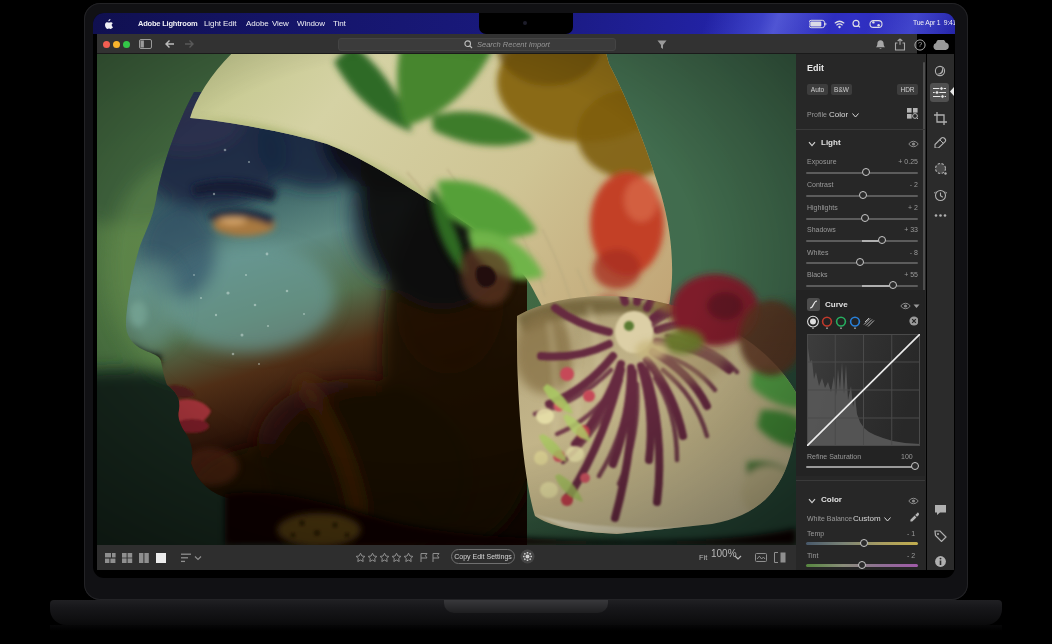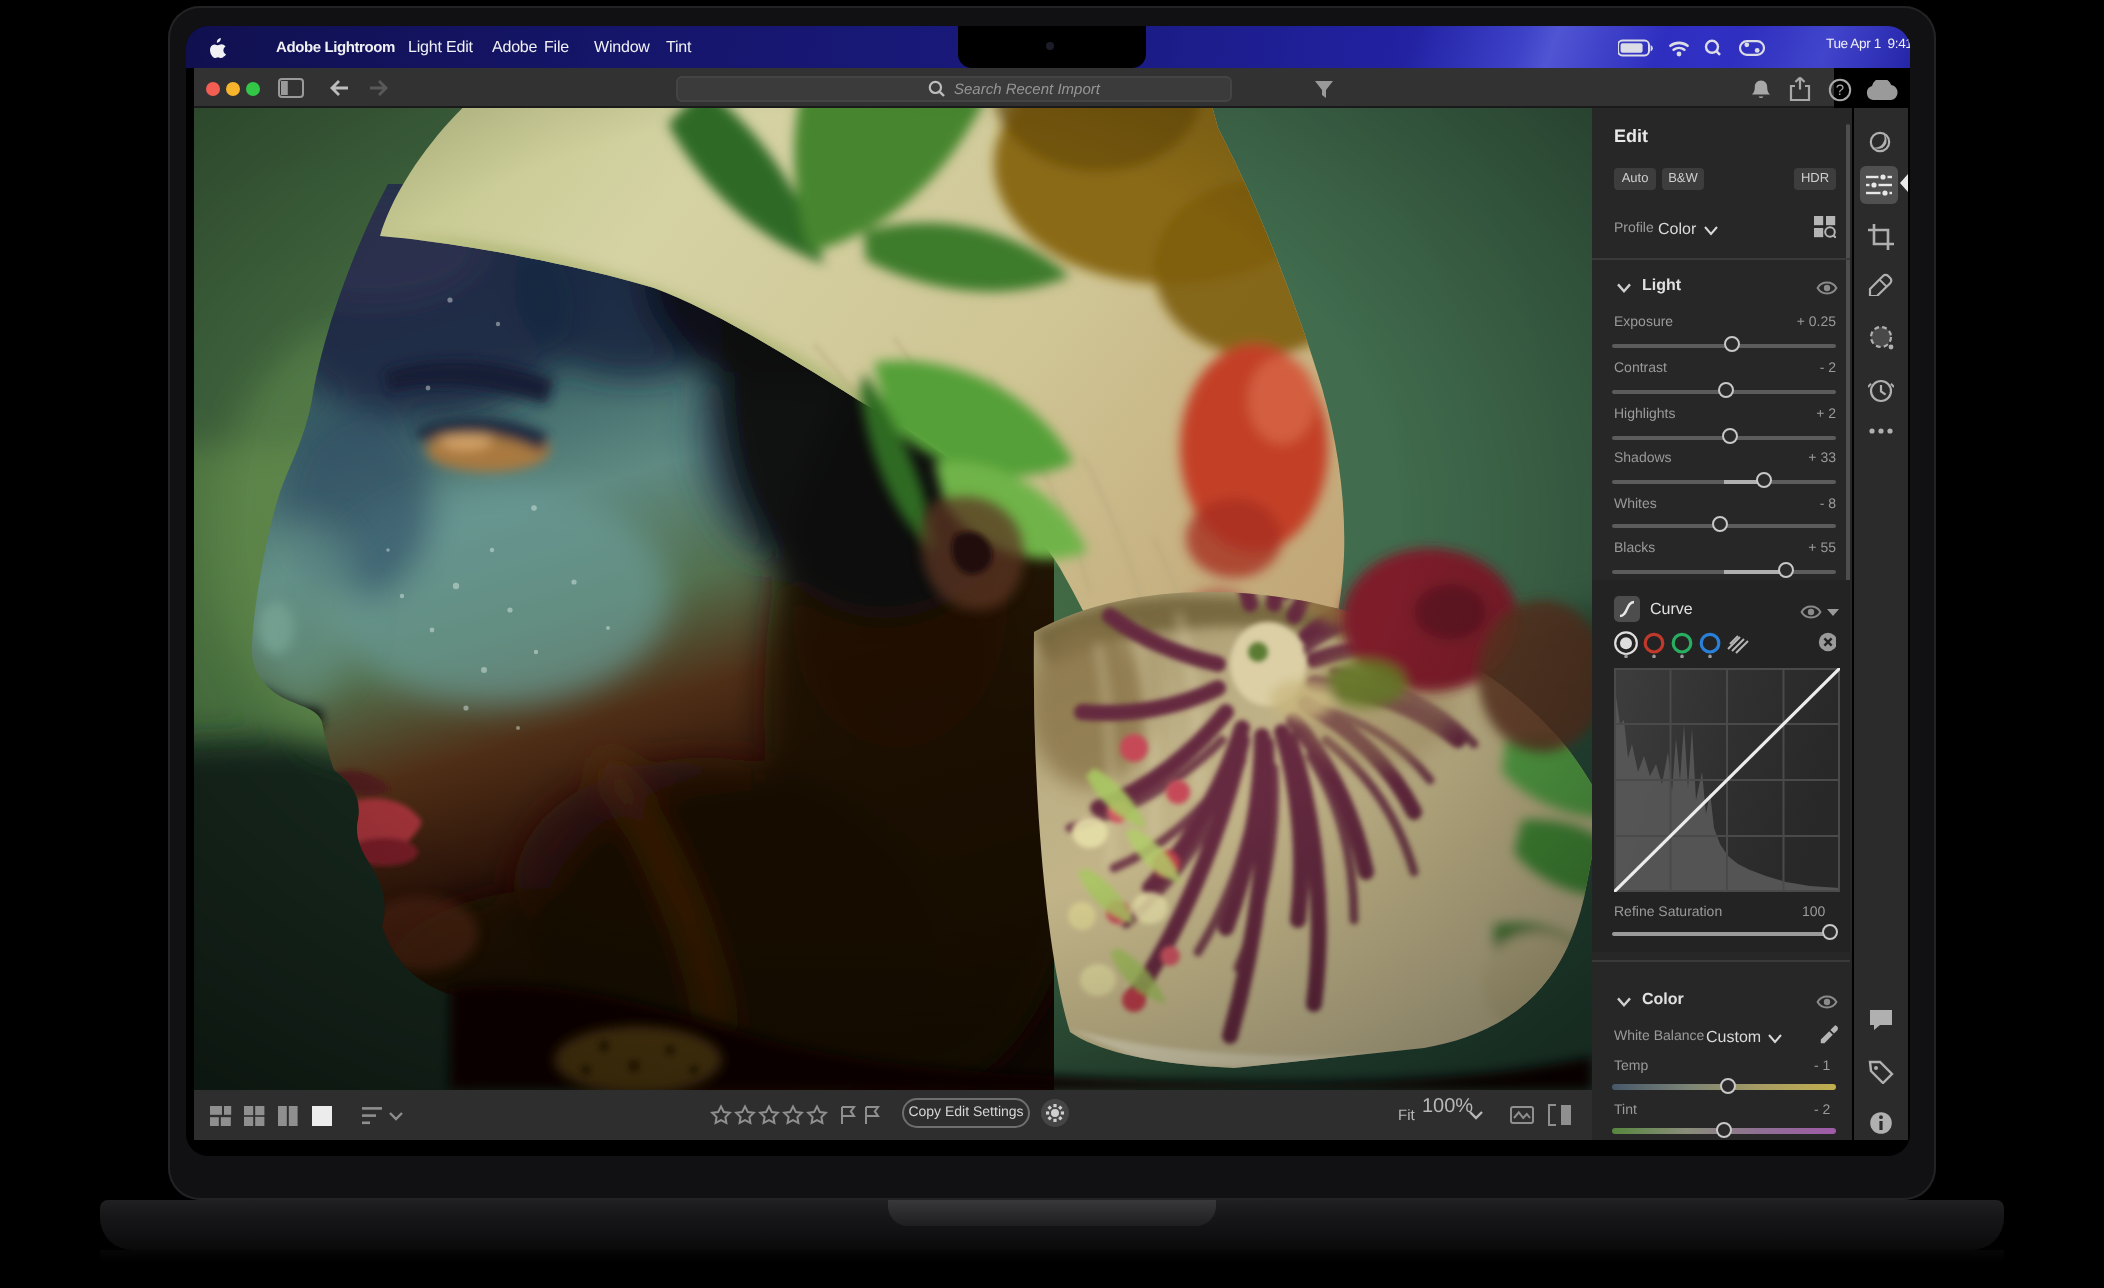--- a/index.html
+++ b/index.html
@@ -31,21 +31,21 @@
       <div class="abs" style="left:430px;top:8px;width:4px;height:4px;border-radius:50%;background:#1d1d2a"></div>
   <div class="abs" style="left:600px;top:-6px;width:150px;height:34px;background:linear-gradient(115deg,transparent 10%,rgba(90,100,230,.45) 45%,rgba(120,130,245,.5) 55%,transparent 90%);transform:rotate(-6deg)"></div>
       <div class="abs" style="left:760px;top:-4px;width:120px;height:30px;background:linear-gradient(115deg,transparent 15%,rgba(100,110,240,.4) 50%,transparent 85%);transform:rotate(-5deg)"></div>
       <svg class="abs" style="left:12px;top:6px" width="8" height="10" viewBox="0 0 8 10">
         <path fill="#f0f0f5" d="M5.4 0c.1.6-.2 1.2-.5 1.6-.4.4-1 .8-1.5.7-.1-.6.2-1.1.5-1.5C4.3.4 4.9.1 5.4 0zM6.9 9.3c-.4.6-.9.7-1.3.7-.5 0-.9-.4-1.6-.4S2.9 10 2.4 10 1.3 9.4.9 8.8C.1 7.6-.3 5.8.3 4.6c.4-.9 1.2-1.4 2-1.4.6 0 1.3.4 1.7.4.4 0 1.2-.5 2-.4.3 0 1.2.1 1.8 1-.1.1-1.1.7-1.1 1.9 0 1.5 1.3 2 1.3 2s-.3.9-1.1 1.2z"></path>
       </svg>
   <div class="abs mtxt" style="left:32px;font-weight:700;font-size:7.5px;letter-spacing:-.2px">Adobe Lightroom</div>
   <div class="abs mtxt" style="left:98px">Light</div>
   <div class="abs mtxt" style="left:117px">Edit</div>
   <div class="abs mtxt" style="left:140px">Adobe</div>
-  <div class="abs mtxt" style="left:166px">File</div>
+  <div class="abs mtxt" style="left:166px">View</div>
   <div class="abs mtxt" style="left:191px">Window</div>
   <div class="abs mtxt" style="left:227px">Tint</div>
   <svg class="abs" style="left:716px;top:6px" width="84" height="10" viewBox="0 0 84 10">
     <rect x="0" y="1.3" width="15.5" height="7.4" rx="2.2" fill="none" stroke="#dcdce6" stroke-width="1"></rect>
     <rect x="1.3" y="2.6" width="11" height="4.8" rx="1" fill="#dcdce6"></rect>
     <path d="M16.3 3.5v3.2a1.7 1.7 0 0 0 0-3.2z" fill="#dcdce6"></path>
     <g fill="none" stroke="#dcdce6" stroke-linecap="round">
           <path d="M26.2 3.9a7 7 0 0 1 8.6 0" stroke-width="1.3"></path>
           <path d="M27.8 5.9a4.4 4.4 0 0 1 5.4 0" stroke-width="1.3"></path>
         </g>
@@ -394,21 +394,21 @@
       <div class="abs lbl" style="left:11px;top:217px">Blacks</div>
           <div class="abs val" style="left:90px;top:217px;width:32px">+ 55</div>
       <div class="abs track" style="left:10px;top:231px;width:112px"></div>
           <div class="abs" style="left:66px;top:231px;width:32px;height:2px;background:#b0b0b0"></div>
           <div class="abs thumb" style="left:92.5px;top:226.5px"></div>
       <div class="abs" style="left:0;top:236px;width:129px;height:186px;background:#232323"></div>
       <div class="abs" style="left:11px;top:244px;width:13px;height:13px;background:#4d4d4d;border-radius:2.5px"></div>
       <svg class="abs" style="left:13px;top:246px" width="9" height="9" viewBox="0 0 9 9">
             <path d="M1 8C5 8 4 1 8 1" stroke="#e8e8e8" stroke-width="1.2" fill="none"></path>
           </svg>
-      <div class="abs" style="left:29px;top:246px;font-size:8px;font-weight:400;color:#e0e0e0">Curve</div>
+      <div class="abs" style="left:29px;top:246px;font-size:8px;font-weight:700;color:#e0e0e0">Curve</div>
       <svg class="abs eyeic" style="left:104px;top:248px" width="11" height="8" viewBox="0 0 11 8">
             <path d="M.8 4A5.4 5.4 0 0 1 10.2 4 5.4 5.4 0 0 1 .8 4z" fill="none" stroke="#8a8a8a"></path>
             <circle cx="5.5" cy="4" r="1.6" fill="#8a8a8a"></circle>
           </svg>
       <svg class="abs" style="left:117px;top:250px" width="7" height="5" viewBox="0 0 7 5">
             <path d="M.5.5 3.5 4 6.5.5" fill="#9a9a9a"></path>
           </svg>
       <svg class="abs" style="left:10px;top:261px" width="112" height="14" viewBox="0 0 112 14">
         <circle cx="7" cy="6.6" r="5.4" fill="none" stroke="#dedede" stroke-width="1.1"></circle>
             <circle cx="7" cy="6.6" r="3" fill="#dedede"></circle>

